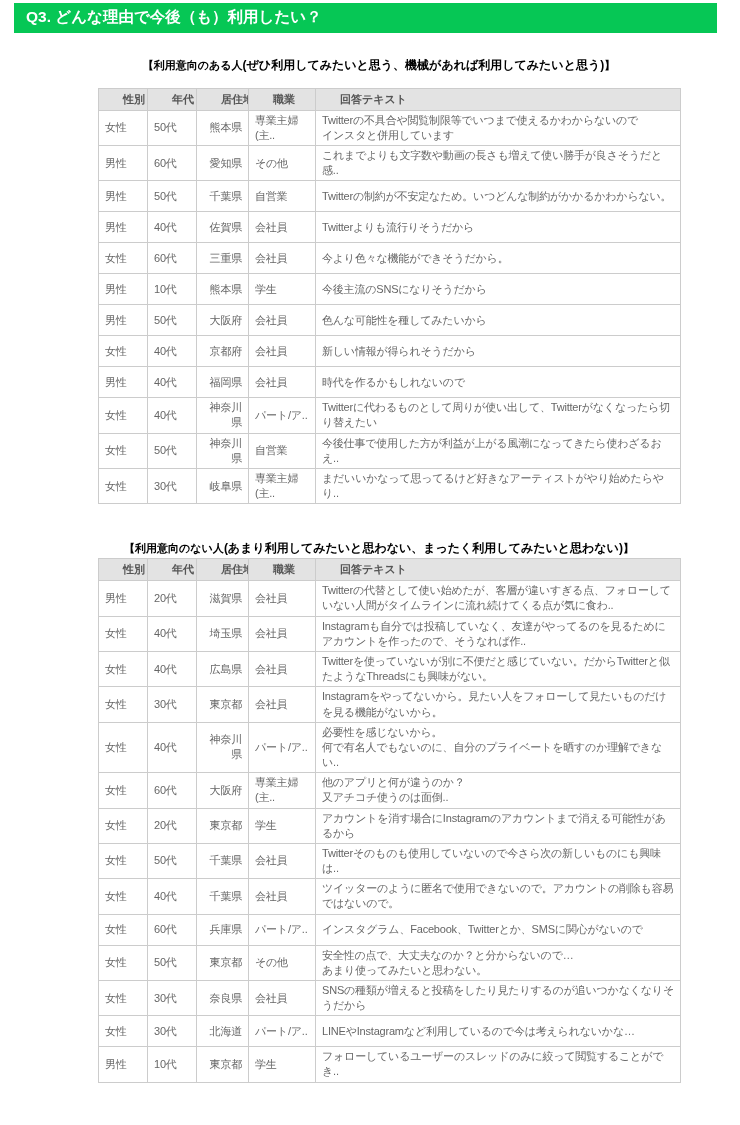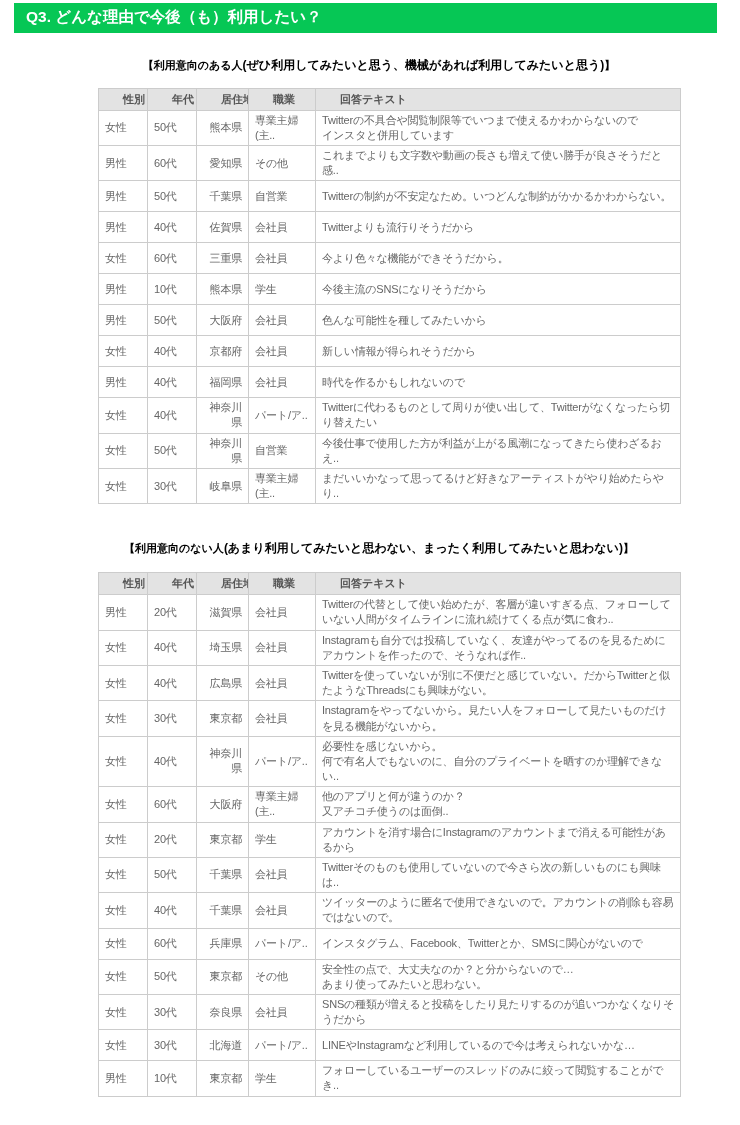--- a/index.html
+++ b/index.html
@@ -20,21 +20,21 @@
     padding:5px 12px 6px 12px;
   }
   .group { margin-left:98px; width:562px; }
   .sec-title {
     margin:14px 0 13px 0;
     text-align:center;
     color:#000000;
     font-weight:bold;
     white-space:nowrap;
   }
-  .group-negative .sec-title { margin-top:26px; margin-bottom:14px; }
+  .group-negative .sec-title { margin-top:26px; margin-bottom:0; }
   .t-main { font-size:11px; }
   .t-sub  { font-size:12px; }
   table.res-table {
     border-collapse:collapse;
     table-layout:fixed;
     width:562px;
     background:#ffffff;
   }
   table.res-table th, table.res-table td {
     border:1px solid var(--border);

